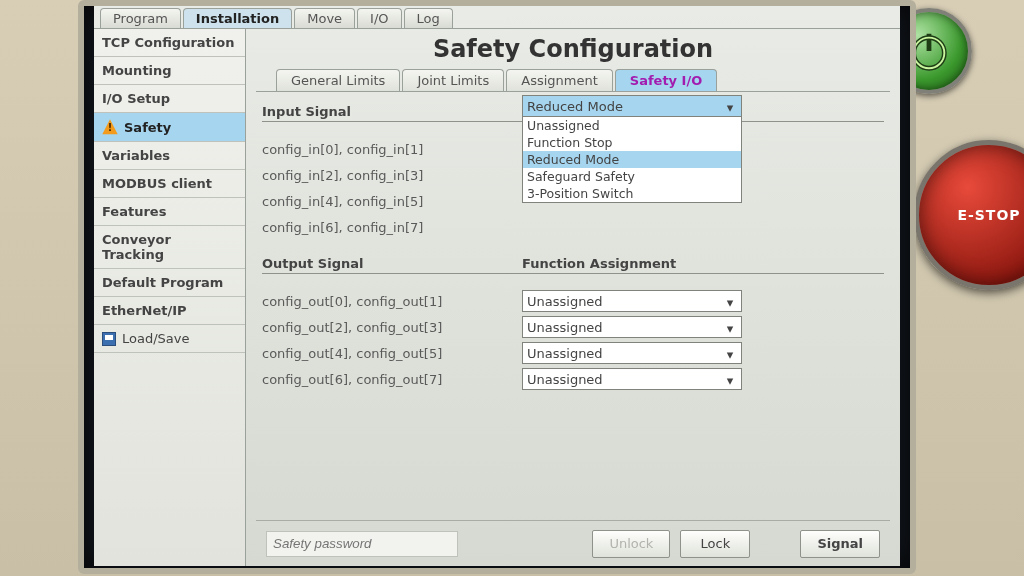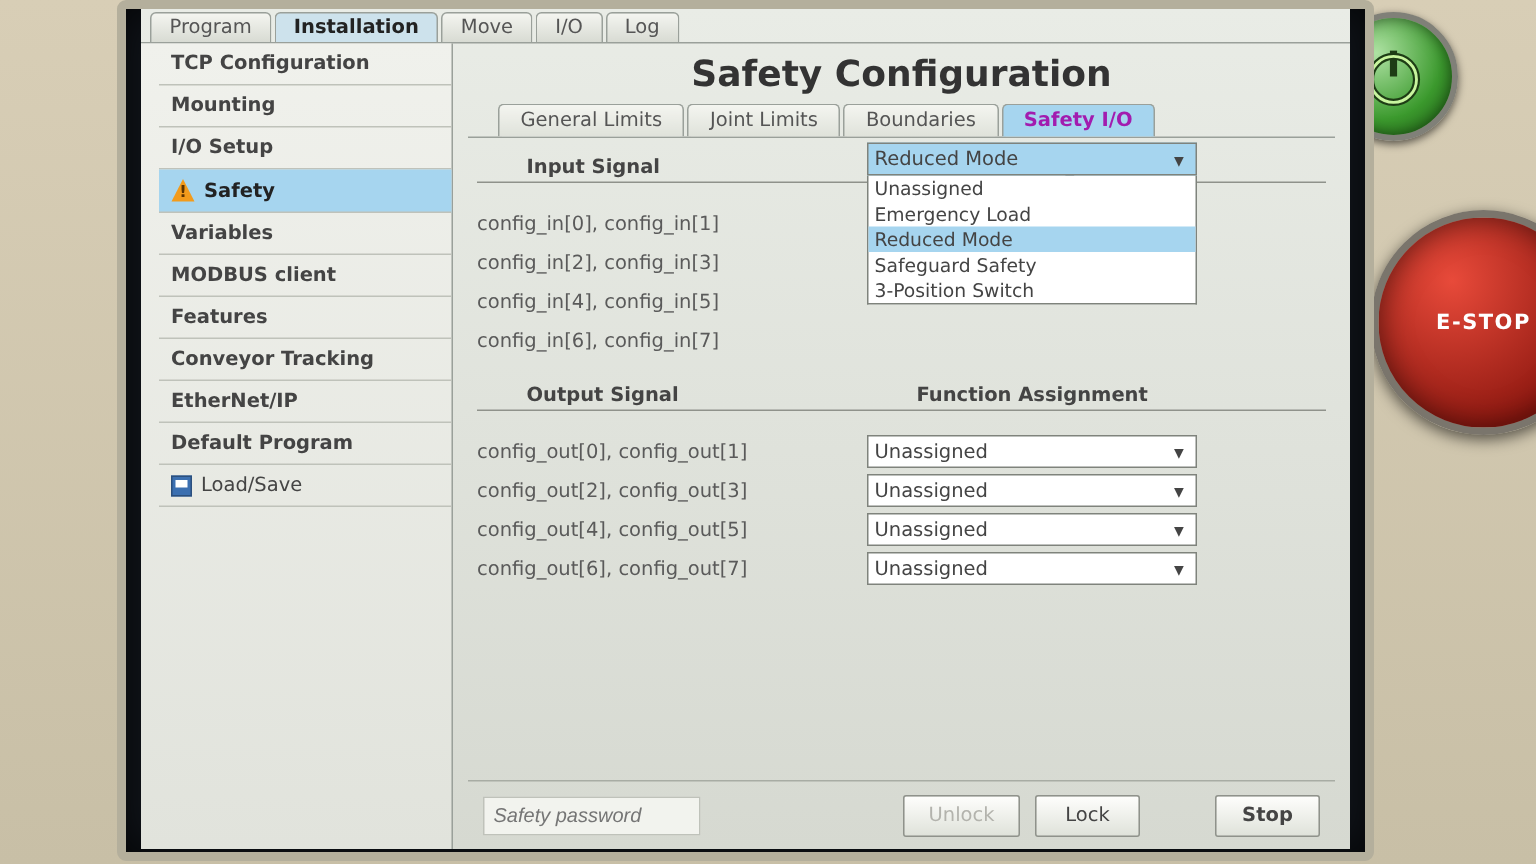--- a/index.html
+++ b/index.html
@@ -84,24 +84,24 @@
   }
 
   
   .main-row {
     flex: 1 1 auto;
     display: flex;
     border-top: 1px solid #9aa09a;
     min-height: 0;
   }
   .sidebar {
-    width: 208px;
+    width: 152px;
     border-right: 1px solid #9aa09a;
     background: linear-gradient(#f0f1ec, #e1e3dc);
-    display: flex; flex-direction: column; padding-left: 12px;
+    display: flex; flex-direction: column;
   }
   .sidebar-item {
     padding: 6px 8px;
     border-bottom: 1px solid #bfc2ba;
     color: #444;
     cursor: pointer;
     display: flex; align-items: center; gap: 6px;
     font-weight: bold;
     font-size: 13px;
   }
@@ -161,21 +161,21 @@
     overflow: hidden;
   }
   .section-header {
     display: flex;
     font-weight: bold;
     color: #444;
     border-bottom: 1px solid #8f928b;
     padding-bottom: 2px;
     margin-bottom: 14px;
   }
-  .col-a { width: 260px; margin-left: 33px; }
+  .col-a { width: 260px; }
   .col-b { flex: 1 1 auto; }
   .row {
     display: flex; align-items: center;
     height: 26px;
   }
   .row .sig {
     width: 260px;
     color: #5a5a5a;
   }
 
@@ -216,21 +216,21 @@
 
   
   .bottom-bar {
     height: 46px;
     border-top: 1px solid #a8aca4;
     display: flex; align-items: center;
     padding: 0 10px;
     gap: 10px;
   }
   .pw-input {
-    height: 26px; width: 145px;
+    height: 26px; width: 192px;
     border: 1px solid #bfc2ba;
     background: #f2f3ee;
     padding: 0 6px;
     color: #aaa;
     font-style: italic;
   }
   .spacer { flex: 1; }
   .btn {
     height: 28px; min-width: 70px;
     border: 1px solid #8f928b;
@@ -278,55 +278,55 @@
           <div class="sidebar-item">Mounting</div>
           <div class="sidebar-item">I/O Setup</div>
           <div class="sidebar-item selected">
             <span class="warn-icon">!</span>
             <span>Safety</span>
           </div>
           <div class="sidebar-item">Variables</div>
           <div class="sidebar-item">MODBUS client</div>
           <div class="sidebar-item">Features</div>
           <div class="sidebar-item">Conveyor Tracking</div>
+          <div class="sidebar-item">Default Program</div>
           <div class="sidebar-item">EtherNet/IP</div>
-          <div class="sidebar-item">Default Program</div>
           <div class="sidebar-item normal">
             <span class="disk-icon"></span>
             <span>Load/Save</span>
           </div>
         </div>
 
         <div class="content">
           <div class="page-title">Safety Configuration</div>
 
           <div class="sub-tabs">
             <div class="sub-tab">General Limits</div>
             <div class="sub-tab">Joint Limits</div>
-            <div class="sub-tab">Boundaries</div>
+            <div class="sub-tab">Assignment</div>
             <div class="sub-tab selected">Safety I/O</div>
           </div>
 
           <div class="panel">
 
             <div class="section-header">
               <div class="col-a">Input Signal</div>
               <div class="col-b">Function Assignment</div>
             </div>
 
             <div class="row">
               <div class="sig">config_in[0], config_in[1]</div>
               <div>
                 <div class="combo selected-open">
                   <span>Reduced Mode</span>
                   <span class="arrow">▾</span>
                 </div>
                 <div class="options-popup">
                   <div>Unassigned</div>
-                  <div>Emergency Load</div>
+                  <div>Function Stop</div>
                   <div class="sel">Reduced Mode</div>
                   <div>Safeguard Safety</div>
                   <div>3-Position Switch</div>
                 </div>
               </div>
             </div>
             <div class="row">
               <div class="sig">config_in[2], config_in[3]</div>
             </div>
             <div class="row">
@@ -372,20 +372,20 @@
               </div>
             </div>
           </div>
 
           <div class="bottom-bar">
             <input class="pw-input" placeholder="Safety password" style="">
             <div class="spacer"></div>
             <div class="btn disabled">Unlock</div>
             <div class="btn">Lock</div>
             <div style="width:30px"></div>
-            <div class="btn primary">Stop</div>
+            <div class="btn primary">Signal</div>
           </div>
 
         </div>
       </div>
     </div>
   </div>
 </div>
 
 </body></html>

